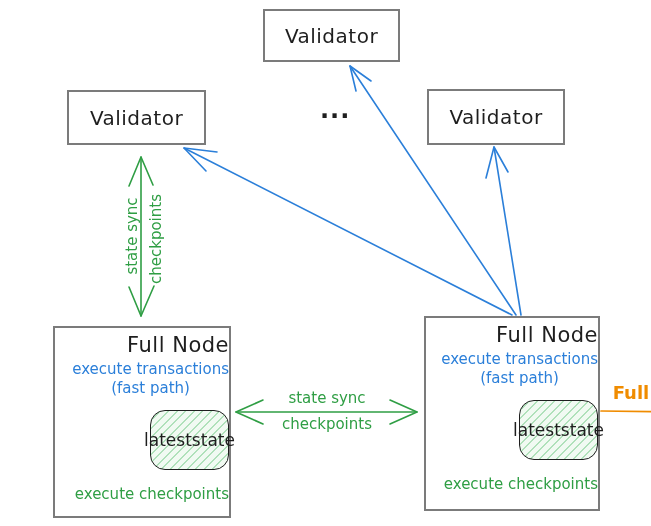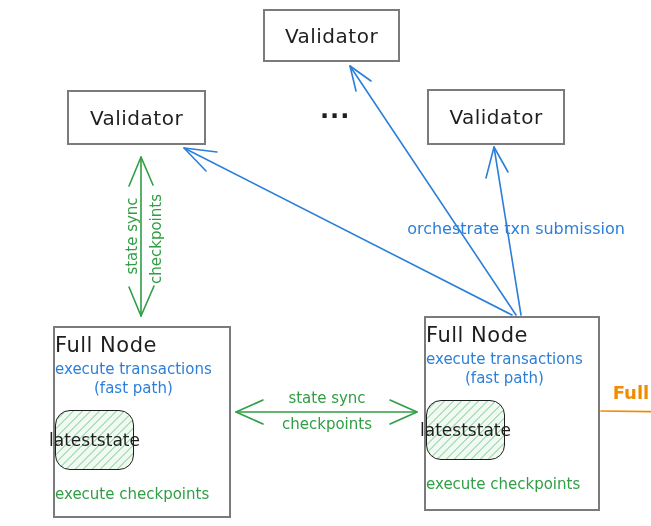--- a/index.html
+++ b/index.html
@@ -15,21 +15,21 @@
   .validator{font-size:20px;letter-spacing:0.5px;}
   .v-top{left:219px;top:9px;width:137px;height:53px;}
   .v-left{left:23px;top:90px;width:139px;height:55px;}
   .v-right{left:383px;top:89px;width:138px;height:56px;}
   .ellipsis{
     position:absolute;left:276px;top:96px;font-size:24px;font-weight:700;
     letter-spacing:1px;color:#1e1e1e;
   }
   .fullnode{
     position:absolute;background:#ffffff;border:2px solid #7b7b7b;box-sizing:border-box;
-    display:flex;flex-direction:column;align-items:flex-start;
+    display:flex;flex-direction:column;align-items:flex-end;
   }
   .fn-left{left:9px;top:326px;width:178px;height:192px;}
   .fn-right{left:380px;top:316px;width:176px;height:195px;}
   .fn-title{font-size:21px;margin-top:5px;letter-spacing:0.5px;}
   .fn-blue{color:#2b7fd9;font-size:15px;line-height:19px;text-align:center;margin-top:3px;white-space:nowrap;}
   .state-box{
     margin-top:12px;width:79px;height:60px;border:1.6px solid #1e1e1e;border-radius:15px;
     display:flex;flex-direction:row;align-items:center;justify-content:center;
     font-size:17px;line-height:19px;box-sizing:border-box;
     background-color:#f1faf2;
@@ -116,17 +116,16 @@
     </div>
     <div class="fn-ckpt">execute checkpoints</div>
   </div>
 
   <div class="lbl lbl-green rot" style="left:88px;top:236px;">state sync</div>
   <div class="lbl lbl-green rot" style="left:112px;top:239px;">checkpoints</div>
 
   <div class="lbl lbl-green" style="left:283px;top:398px;">state sync</div>
   <div class="lbl lbl-green" style="left:283px;top:424px;">checkpoints</div>
 
-  <div class="lbl lbl-blue" style="left:472px;top:228px;">orchestrate txn submission</div>
 
   <div class="lbl lbl-orange" style="left:587px;top:392px;">Full</div>
 
 </div>
 
 </body></html>

